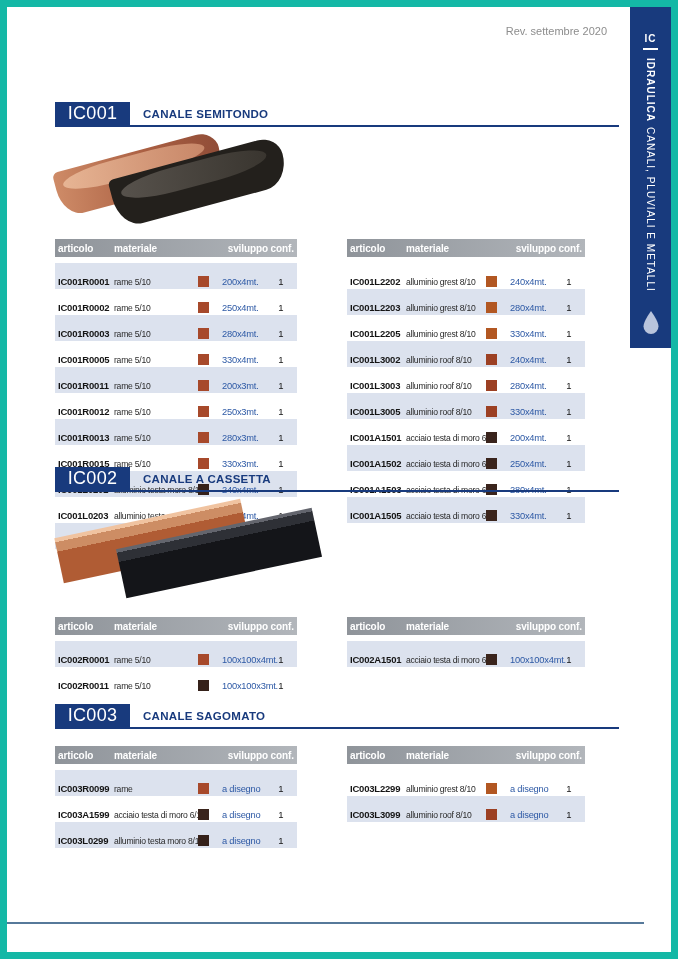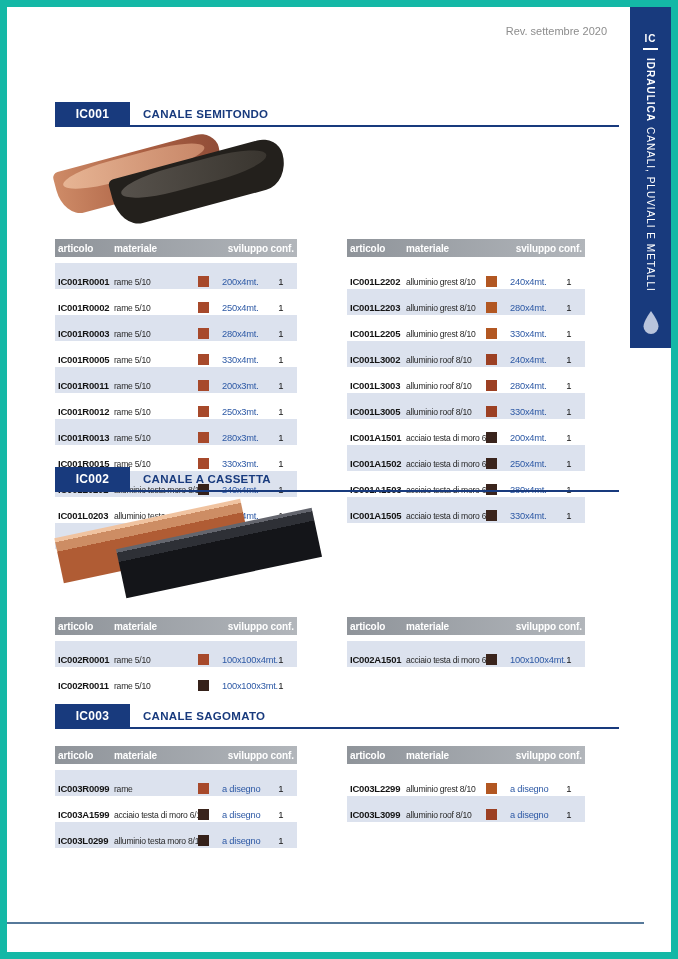--- a/index.html
+++ b/index.html
@@ -16,21 +16,21 @@
   .sidebar-text{writing-mode:vertical-rl;color:#fff;font-size:10px;letter-spacing:1px;height:214px;margin:0 auto;white-space:nowrap}
   .sidebar-text .cat{font-weight:bold}
   .sidebar-text .sub{margin-top:5px}
   .drop{position:absolute;bottom:12px;left:50%;transform:translateX(-50%);line-height:0}
   
   .section{position:absolute;left:48px;width:564px}
   [data-name="section-ic001"]{top:95px}
   [data-name="section-ic002"]{top:460px}
   [data-name="section-ic003"]{top:697px}
   .section-header{display:flex;align-items:stretch;border-bottom:2.5px solid #183a7d;height:23px}
-  .code-box{width:75px;background:#183a7d;color:#fff;font-weight:bold;font-size:12px;display:flex;align-items:center;justify-content:center;letter-spacing:.3px}
+  .code-box{width:75px;background:#183a7d;color:#fff;font-weight:normal;font-size:18px;display:flex;align-items:center;justify-content:center;letter-spacing:.3px}
   .section-title{color:#183a7d;font-weight:bold;font-size:11.5px;display:flex;align-items:center;margin-left:13px;letter-spacing:.3px}
   
   .product-image{position:relative}
   .semitondo{height:112px}
   .cassetta{height:125px}
   .chan{position:absolute}
   .semitondo .back{left:0;top:24px;width:168px;height:46px;transform:rotate(-15deg);
     background:linear-gradient(100deg,#cf8c68,#aa5f42 55%,#8f4c37);
     border-radius:6px 20px 24px 22px/6px 18px 30px 30px}
   .semitondo .back::after{content:'';position:absolute;left:8px;top:3px;right:14px;height:22px;

